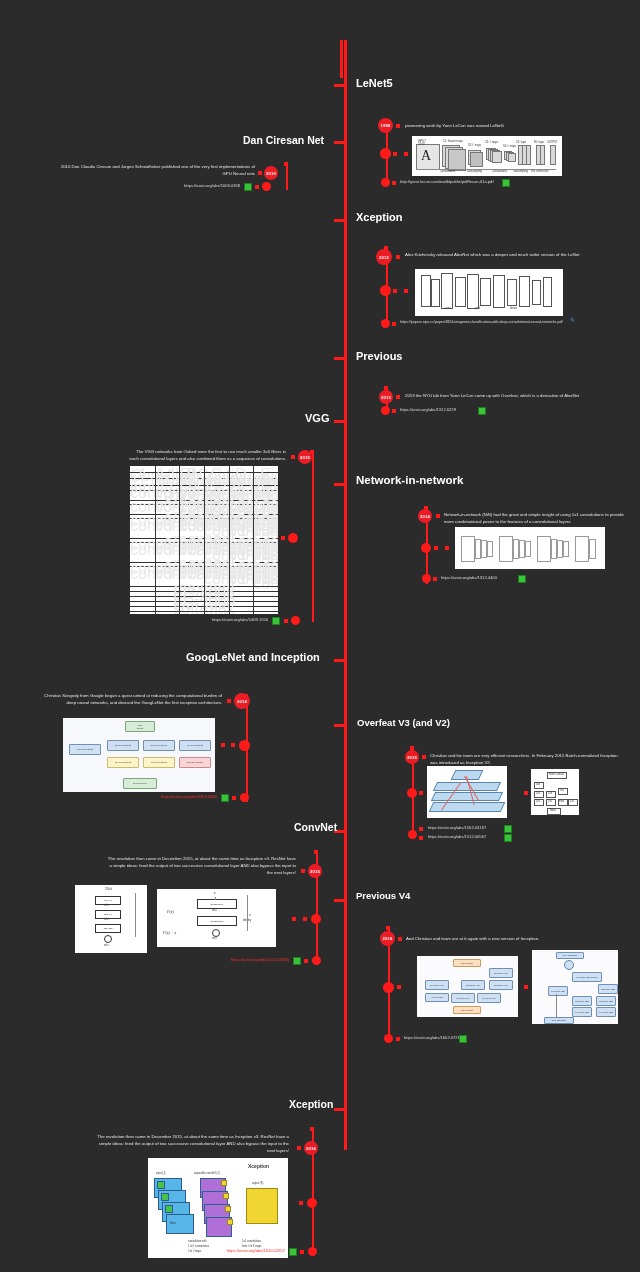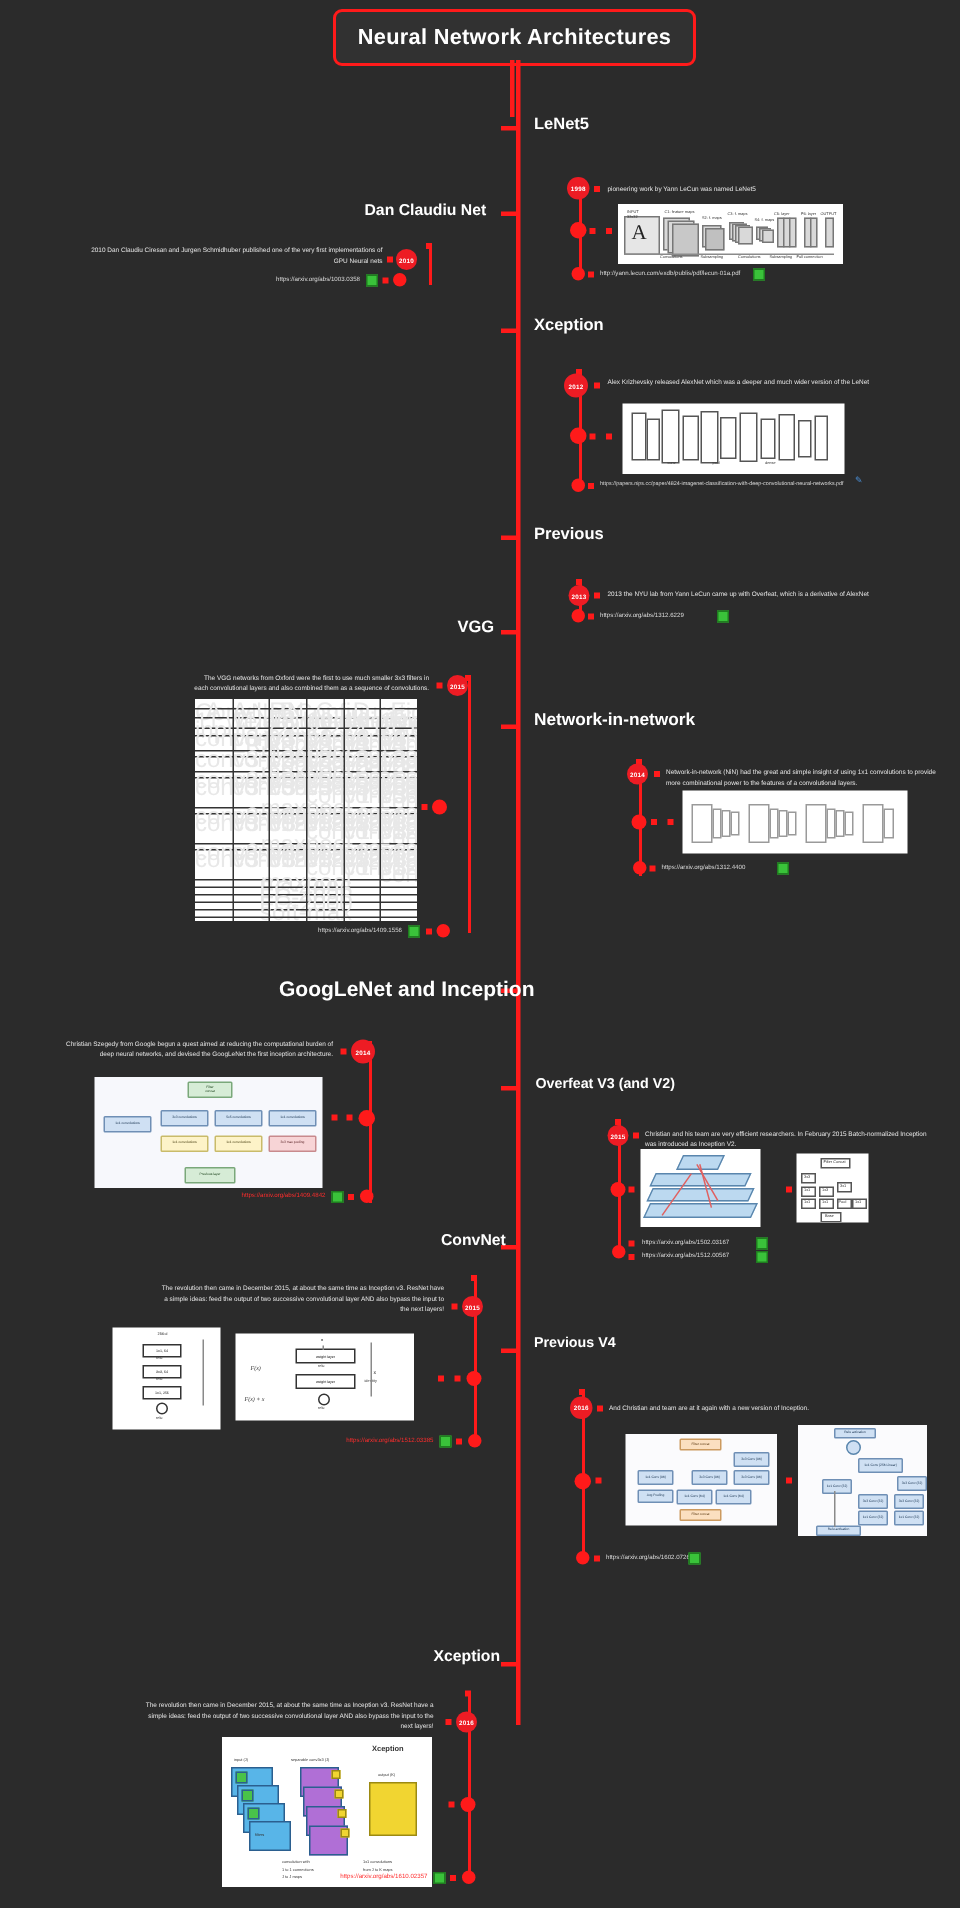--- a/index.html
+++ b/index.html
@@ -76,23 +76,20 @@
   
   .nin-cone{position:absolute;border:.4px solid #9a9a9a;}
   
   .stroke{position:absolute;background:#9a9a9a;height:.4px;transform-origin:0 0;}
 </style>
 </head>
 <body>
 
 <div class="canvas">
 
-  <div class="root-node">
-    <span>Neural Network Architectures</span>
-  </div>
   <div class="spine-drop"></div>
   <div class="spine"></div>
 
   <div class="tick" style="left:334px;top:84px;"></div>
   <div class="sec-title" style="left:356px;top:77px;font-size:11px;">LeNet5</div>
   <div class="sub-spine" style="left:386px;top:122px;height:62px;"></div>
   <div class="sq" style="left:384px;top:120px;width:4px;height:4px;"></div>
 
   <div class="year" style="left:378px;top:118px;width:15px;height:15px;">1998</div>
   <div class="sq" style="left:396px;top:124px;width:4px;height:4px;"></div>
@@ -140,21 +137,21 @@
       <div class="ln" style="left:4px;top:33px;width:140px;height:.4px;"></div>
     </div>
   </div>
 
   <div class="dot" style="left:381px;top:178px;width:9px;height:9px;"></div>
   <div class="sq" style="left:392px;top:181px;width:4px;height:4px;"></div>
   <div class="url" style="left:400px;top:179px;">http://yann.lecun.com/exdb/publis/pdf/lecun-01a.pdf</div>
   <div class="badge-green" style="left:502px;top:179px;"></div>
 
   <div class="tick" style="left:334px;top:141px;"></div>
-  <div class="sec-title" style="left:243px;top:134px;font-size:10.5px;">Dan Claudiu Net</div>
+  <div class="sec-title" style="left:243px;top:134px;font-size:10.5px;">Dan Ciresan Net</div>
   <div class="sub-spine" style="left:286px;top:164px;height:26px;"></div>
   <div class="sq" style="left:284px;top:162px;width:4px;height:4px;"></div>
 
   <div class="year" style="left:264px;top:166px;width:14px;height:14px;">2010</div>
   <div class="sq" style="left:258px;top:171px;width:4px;height:4px;"></div>
   <div class="note right" style="left:60px;top:163px;width:195px;">2010 Dan Claudiu Ciresan and Jurgen Schmidhuber published one of the very first implementations of GPU Neural nets</div>
 
   <div class="dot" style="left:262px;top:182px;width:9px;height:9px;"></div>
   <div class="sq" style="left:255px;top:185px;width:4px;height:4px;"></div>
   <div class="badge-green" style="left:244px;top:183px;"></div>
@@ -380,21 +377,21 @@
       <div class="ln" style="left:18px;top:21px;width:120px;"></div>
     </div>
   </div>
 
   <div class="dot" style="left:422px;top:574px;width:9px;height:9px;"></div>
   <div class="sq" style="left:433px;top:577px;width:4px;height:4px;"></div>
   <div class="url" style="left:441px;top:575px;">https://arxiv.org/abs/1312.4400</div>
   <div class="badge-green" style="left:518px;top:575px;"></div>
 
   <div class="tick" style="left:334px;top:659px;"></div>
-  <div class="sec-title" style="left:186px;top:651px;font-size:14px;">GoogLeNet and Inception</div>
+  <div class="sec-title" style="left:186px;top:651px;font-size:11px;">GoogLeNet and Inception</div>
   <div class="sub-spine" style="left:246px;top:696px;height:106px;"></div>
   <div class="sq" style="left:244px;top:694px;width:4px;height:4px;"></div>
 
   <div class="year" style="left:234px;top:693px;width:16px;height:16px;">2014</div>
   <div class="sq" style="left:227px;top:699px;width:4px;height:4px;"></div>
   <div class="note right" style="left:42px;top:692px;width:180px;">Christian Szegedy from Google begun a quest aimed at reducing the computational burden of deep neural networks, and devised the GoogLeNet the first inception architecture.</div>
 
   <div class="dot" style="left:239px;top:740px;width:11px;height:11px;"></div>
   <div class="sq" style="left:231px;top:743px;width:4px;height:4px;"></div>
   <div class="sq" style="left:221px;top:743px;width:4px;height:4px;"></div>

